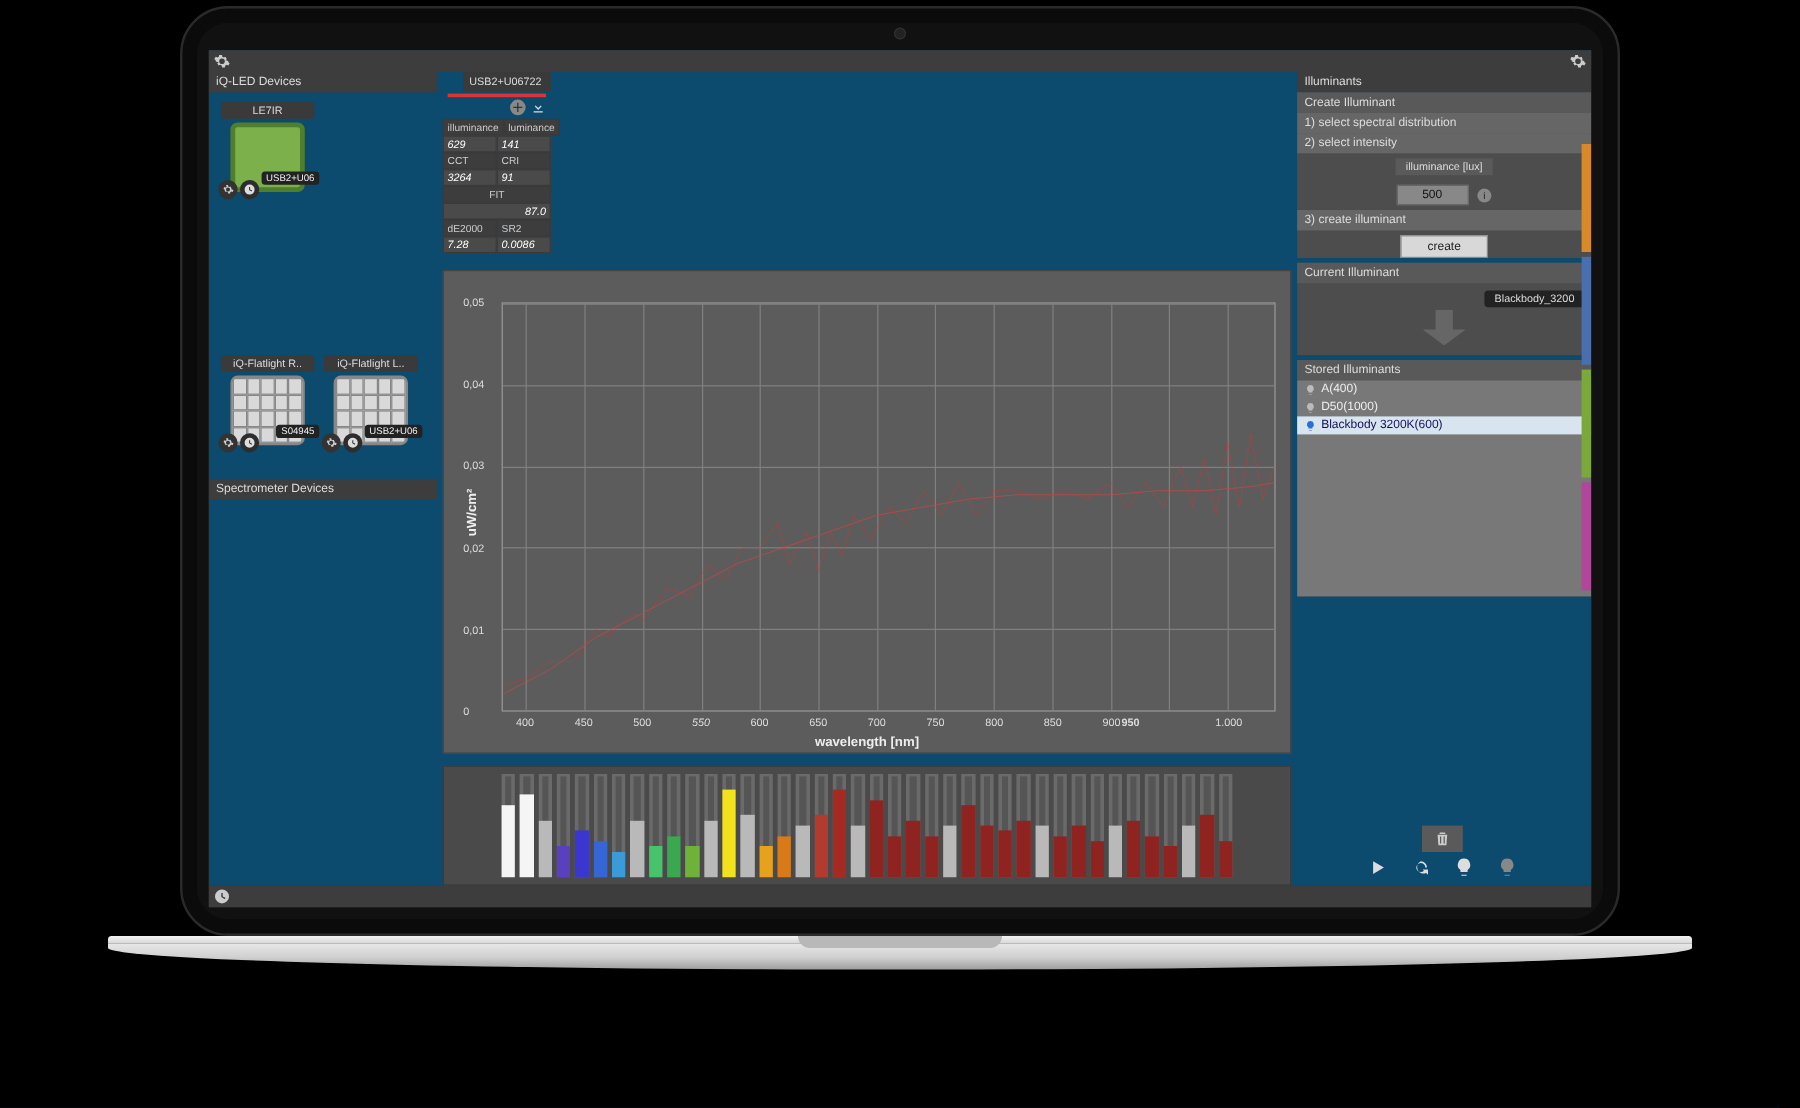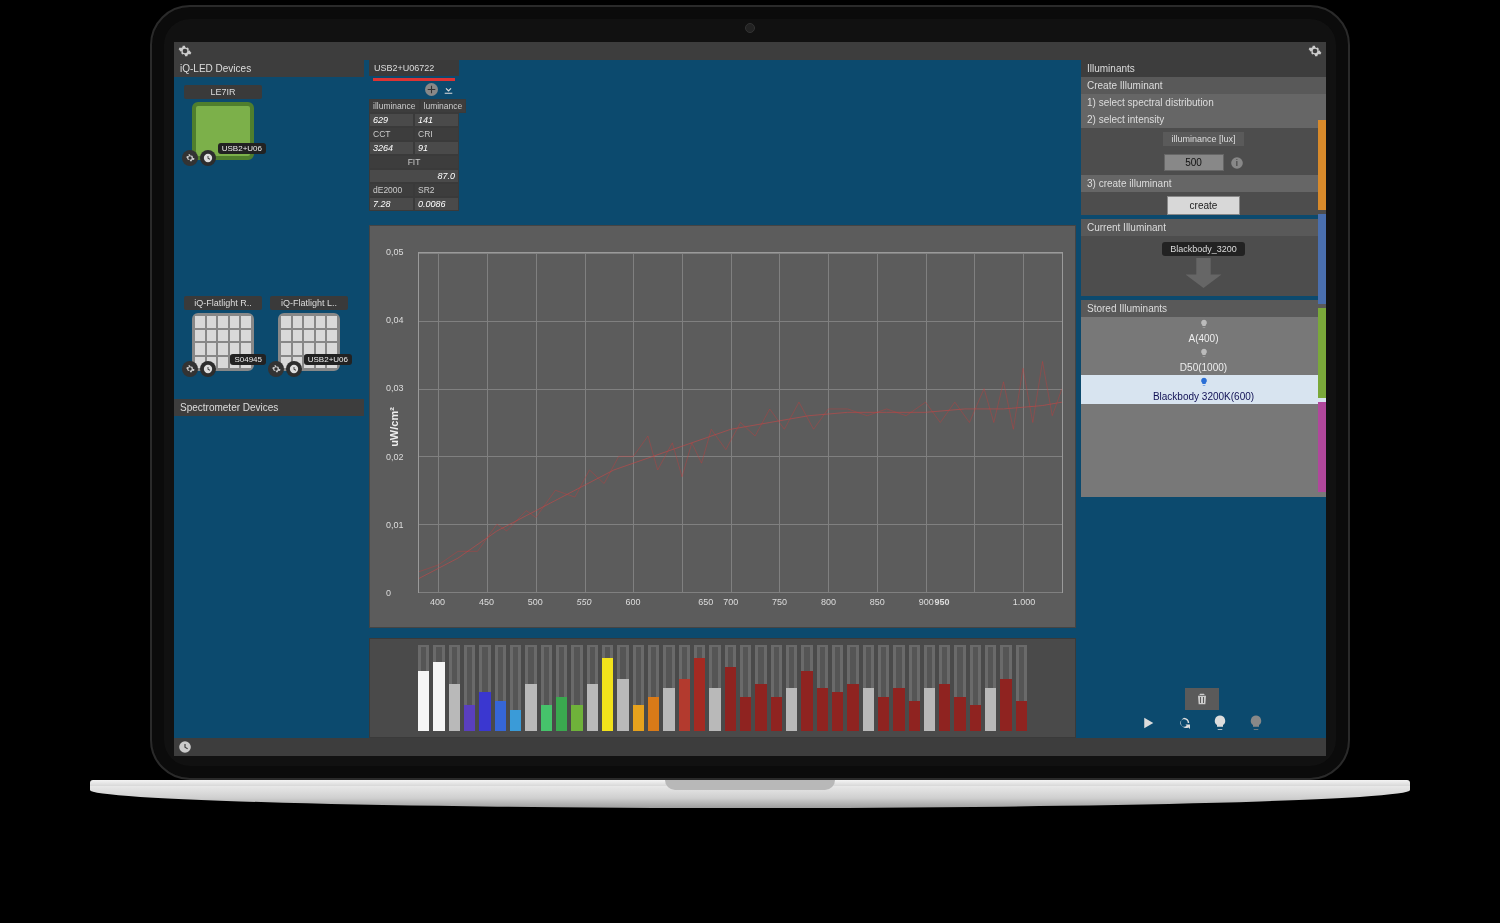--- a/index.html
+++ b/index.html
@@ -66,21 +66,21 @@
   .dev-tag { position:absolute; right:-4px; bottom:6px; background:#222; color:#eee; font-size:8px; padding:1px 4px; border-radius:3px; }
   .dev-icons { position:absolute; left:-2px; bottom:-6px; display:flex; gap:2px; }
   .dev-icons .ic { width:16px; height:16px; background:#333; border-radius:50%; display:flex; align-items:center; justify-content:center; }
   .dev-icons .ic svg { width:10px; height:10px; fill:#ccc; }
   .dev-icons .ic.clock svg { fill:#ddd; }
   .dev-icons .ic.clock { background:#2d2d2d; }
 
   
   .col-mid { position:absolute; left:195px; top:18px; right:250px; bottom:18px; }
   .metrics { position:absolute; top:0; left:0; width:90px; }
-  .metrics .hdr { background:#3a3a3a; padding:3px 5px; display:flex; align-items:center; justify-content:space-between; }
+  .metrics .hdr { background:#3a3a3a; padding:3px 5px; display:flex; align-items:center; justify-content:space-between;margin-left:17px; }
   .metrics .hdr span { font-size:9px; }
   .mrow { display:flex; }
   .mcell { flex:1; background:#4a4a4a; border:1px solid #3a3a3a; padding:1px 3px; }
   .mcell.lab { background:#3d3d3d; color:#ccc; font-size:8.5px; }
   .mcell.val { color:#fff; font-size:9px;font-style:italic; }
 
   .chartwrap { position:absolute; top:165px; left:0; right:0; bottom:110px; background:#5c5c5c; border:1px solid #444; }
   .chart-title { text-align:center; color:#fff; font-weight:bold; font-size:14px; padding:4px 0; }
   .plot { position:absolute; left:48px; right:12px; top:26px; bottom:34px; border:1px solid #9a9a9a; }
   .ylab { position:absolute; left:4px; top:50%; transform:translateY(-50%) rotate(-90deg); font-size:11px; color:#eee; font-weight:bold; }
@@ -101,25 +101,25 @@
   .col-right { position:absolute; right:0; top:18px; width:245px; bottom:18px; }
   .rpanel { background:#4d4d4d; margin-bottom:4px; }
   .rpanel .sub { background:#595959; color:#ddd; font-size:10px; padding:3px 6px; }
   .rfield { padding:4px 6px; background:#4d4d4d; }
   .select { display:flex; align-items:center; gap:4px; }
   .select select { flex:1; background:#888; color:#111; border:1px solid #666; font-size:10px; padding:2px; }
   .lux { display:flex; align-items:center; justify-content:center; gap:6px; }
   .lux .lab { background:#5a5a5a; padding:2px 8px; font-size:9px; }
   .lux input { width:60px; background:#888; border:1px solid #666; color:#111; text-align:center; font-size:10px; padding:2px; }
   .createbtn { display:block; margin:4px auto; background:#d8d8d8; color:#222; border:1px solid #888; padding:3px 22px; font-size:10px; cursor:pointer; }
-  .curillum { text-align:center; padding:6px; }
+  .curillum { text-align:right; padding:6px; }
   .curillum .tag { display:inline-block; background:#222; color:#ddd; font-size:9px; padding:2px 8px; border-radius:3px; }
   .curillum .bulb { width:36px; height:30px; margin:2px auto; background:#666; clip-path:polygon(30% 0,70% 0,70% 55%,100% 55%,50% 100%,0 55%,30% 55%); }
   .stored { background:#787878; }
-  .stored .item { display:flex; align-items:center; gap:4px; padding:2px 6px; font-size:10px; color:#eee; cursor:pointer;flex-direction:column; }
+  .stored .item { display:flex; align-items:center; gap:4px; padding:2px 6px; font-size:10px; color:#eee; cursor:pointer; }
   .stored .item.sel { background:#d8e4f0; color:#115; }
   .stored .bulbic { width:10px; height:10px; }
   .stored .bulbic svg { width:100%; height:100%; }
 
   .colortabs { position:absolute; right:0; top:60px; width:8px; }
   .colortabs div { height:90px; margin-bottom:4px; }
 
   .bottombar { position:absolute; right:4px; bottom:0; height:50px; width:240px; display:flex; flex-direction:column; align-items:center; gap:4px; }
   .trash { width:34px; height:22px; background:#5a5a5a; display:flex; align-items:center; justify-content:center; }
   .playrow { display:flex; gap:18px; align-items:center; justify-content:center; }
@@ -299,20 +299,21 @@
                 </div>
       <div class="mrow">
                   <div class="mcell val">7.28</div>
                   <div class="mcell val">0.0086</div>
                 </div>
               </div>
           </div>
 
           <div class="chartwrap">
             <div class="ylab">uW/cm²</div>
+            <div class="xlab">wavelength [nm]</div>
             <div class="plot" id="plot">
                 <div class="gridline-h" style="top: 0%;"></div>
                 <div class="gridline-h" style="top: 20%;"></div>
                 <div class="gridline-h" style="top: 40%;"></div>
                 <div class="gridline-h" style="top: 60%;"></div>
                 <div class="gridline-h" style="top: 80%;"></div>
                 <div class="gridline-h" style="top: 100%;"></div>
                 <div class="gridline-v" style="left: 3.0303%;"></div>
                 <div class="gridline-v" style="left: 10.6061%;"></div>
                 <div class="gridline-v" style="left: 18.1818%;"></div>
@@ -337,21 +338,21 @@
               <span class="ytick" style="top: 298.8px;">0,01</span>
               <span class="ytick" style="top: 230.6px;">0,02</span>
               <span class="ytick" style="top: 162.4px;">0,03</span>
               <span class="ytick" style="top: 94.2px;">0,04</span>
               <span class="ytick" style="top: 26px;">0,05</span>
               <span class="xtick" style="left: 67.5455px;">400</span>
               <span class="xtick" style="left: 116.409px;">450</span>
               <span class="xtick" style="left: 165.273px;">500</span>
               <span class="xtick" style="left: 214.136px; font-style: italic;">550</span>
               <span class="xtick" style="left: 263px;">600</span>
-              <span class="xtick" style="left: 311.864px; margin-left: 24px;">650</span>
+              <span class="xtick" style="left: 311.864px;">650</span>
               <span class="xtick" style="left: 360.727px;">700</span>
               <span class="xtick" style="left: 409.591px;">750</span>
               <span class="xtick" style="left: 458.455px;">800</span>
               <span class="xtick" style="left: 507.318px;">850</span>
               <span class="xtick" style="left: 556.182px;">900</span>
               <span class="xtick" style="left: 572px; font-weight: bold;">950</span>
               <span class="xtick" style="left: 653.909px;">1.000</span>
             </div>
 
           <div class="sliders" id="sliders">

